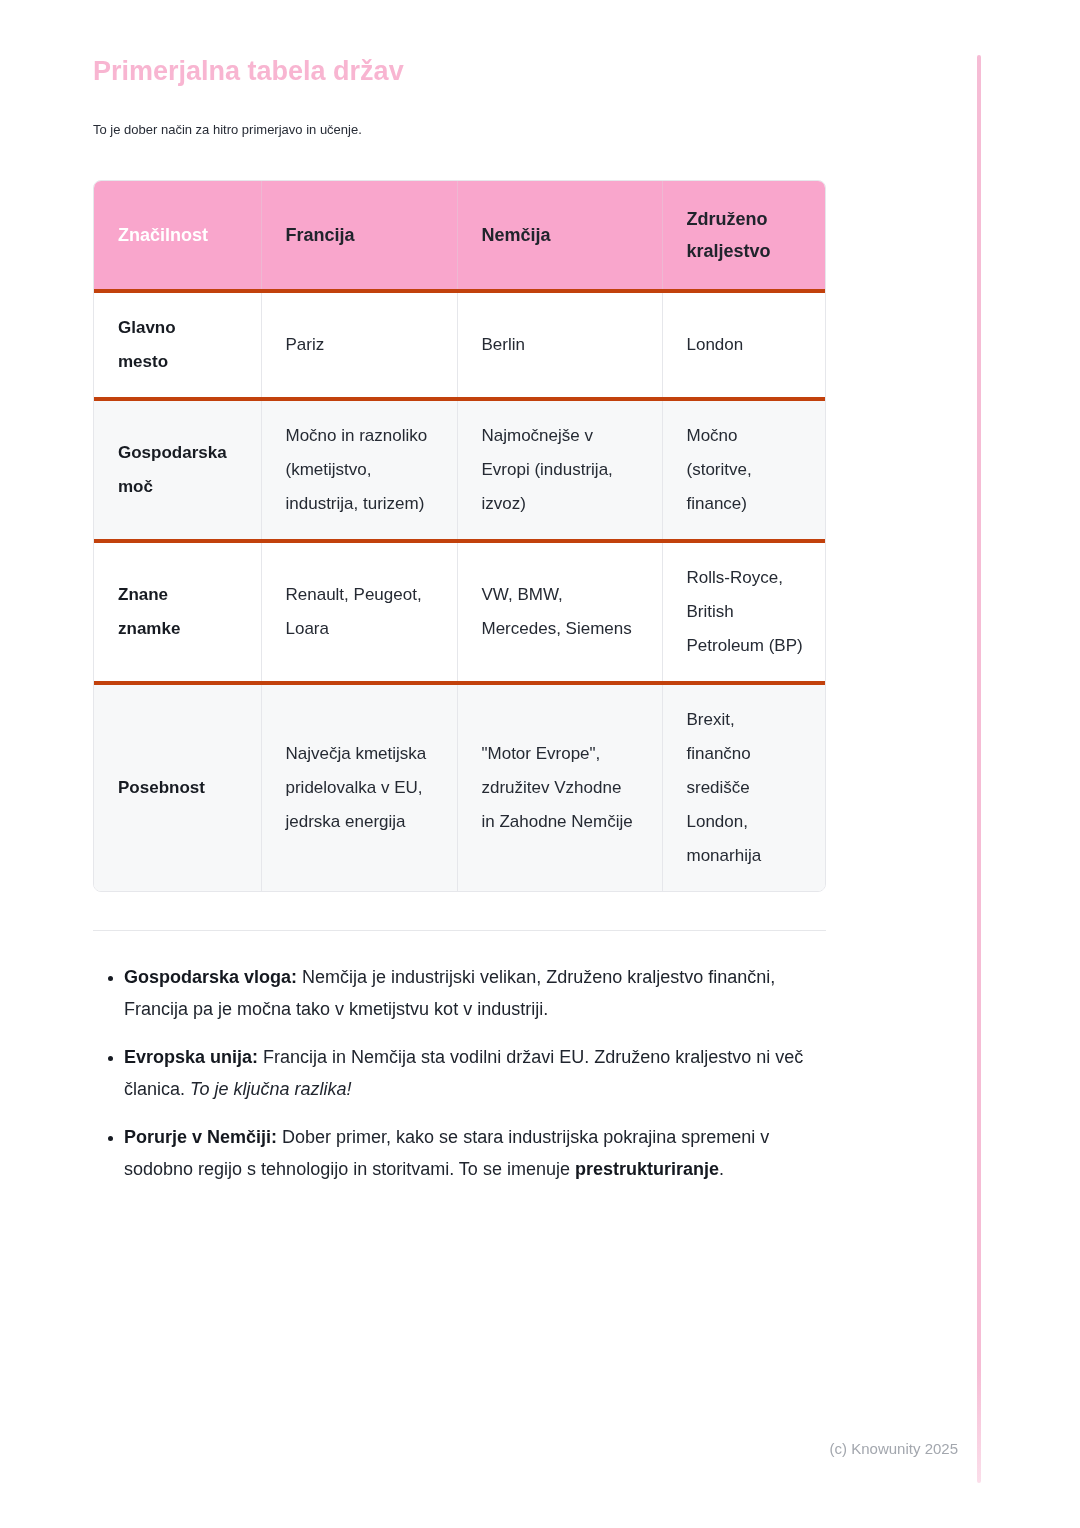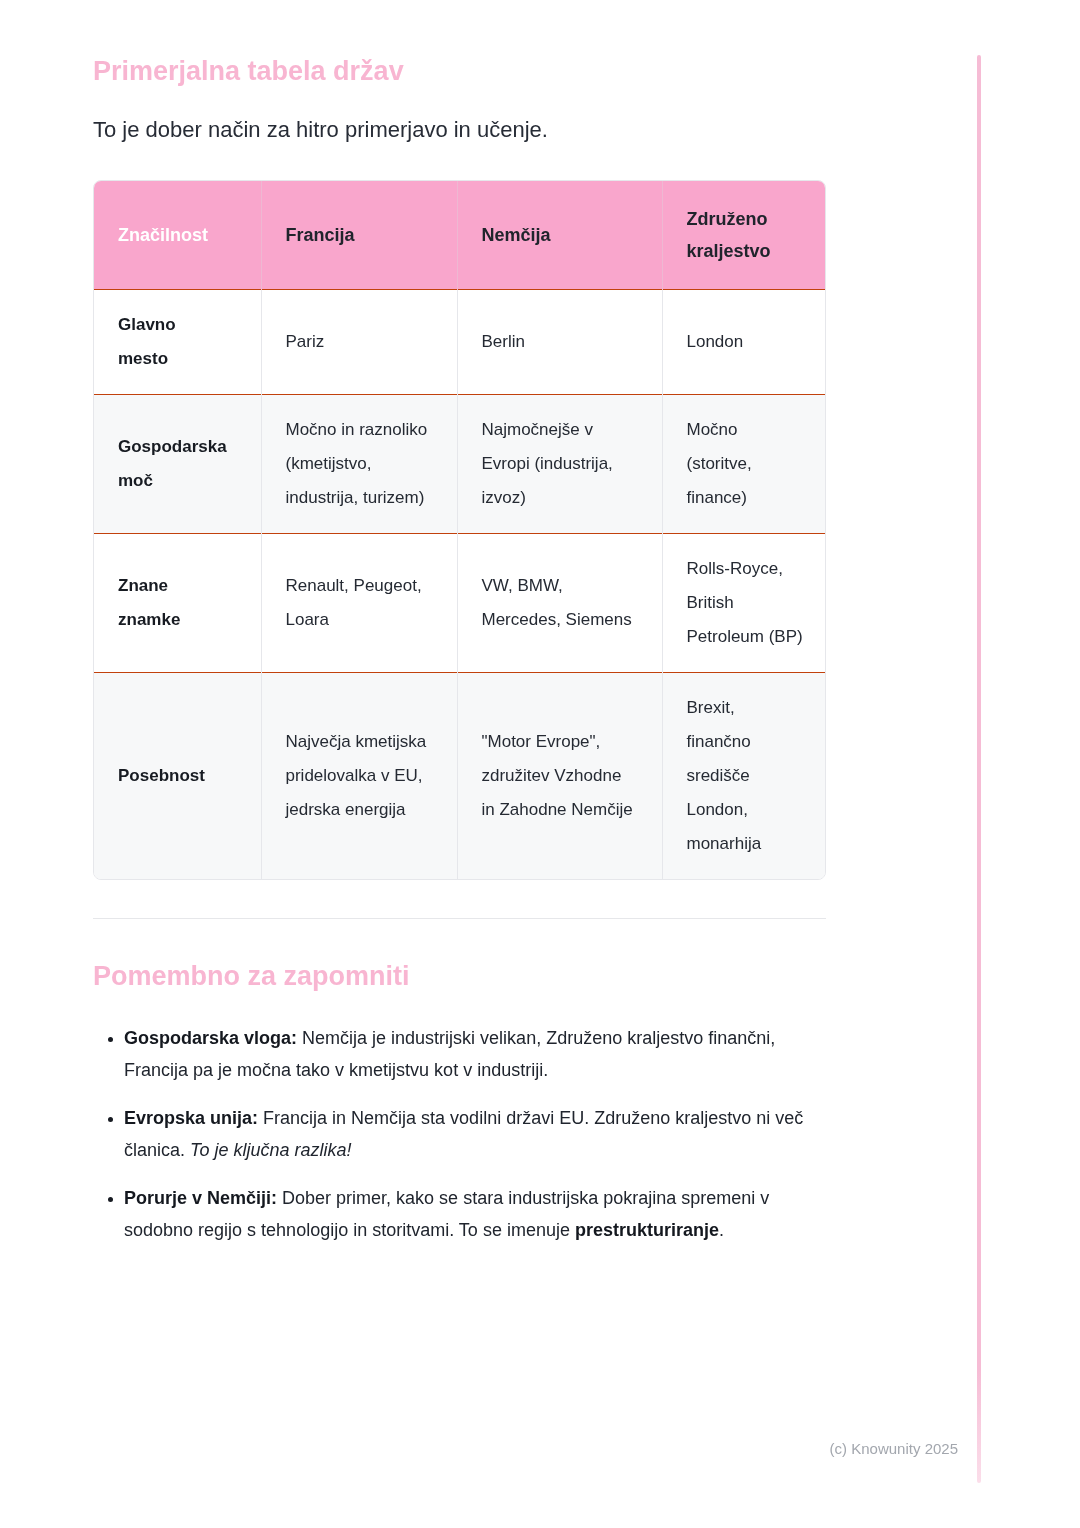--- a/index.html
+++ b/index.html
@@ -19,21 +19,21 @@
     padding: 55px 254px 0 93px;
   }
   .page-title {
     font-size: 27px;
     font-weight: 700;
     color: #f8b5d1;
     line-height: 32px;
   }
   .page-subtitle {
     margin-top: 31px;
-    font-size: 22px;
+    font-size: 13px;
     color: #272c36;
     line-height: 24px;
   }
   .table-wrap {
     margin-top: 38px;
     border: 1px solid #e6e7eb;
     border-radius: 8px;
     overflow: hidden;
     width: 733px;
   }
@@ -54,21 +54,21 @@
     font-size: 18px;
     font-weight: 700;
     color: #20242c;
     padding: 22px 24px;
     line-height: 32px;
     border-right: 1px solid #eeb8d2;
   }
   thead th:last-child { border-right: none; }
   thead th.first { color: #ffffff; margin-top: 14px; }
   tbody th, tbody td {
-    border-top: 1px solid #c2410c;
+    border-top: 4px solid #c2410c;
     border-right: 1px solid #e6e7eb;
     vertical-align: middle;
     text-align: left;
     padding: 18px 24px;
     line-height: 34px;
     color: #252a33;
     font-weight: 400;
   }
   tbody th, tbody td { border-left: none; }
   tbody tr th:last-child, tbody tr td:last-child { border-right: none; }
@@ -175,21 +175,20 @@
             <td>Največja kmetijska pridelovalka v EU, jedrska energija</td>
             <td>"Motor Evrope", združitev Vzhodne in Zahodne Nemčije</td>
             <td>Brexit, finančno središče London, monarhija</td>
           </tr>
         </tbody>
       </table>
     </div>
 
     <hr class="divider">
 
-    <h2 class="notes-title">Pomembno za zapomniti</h2>
 
     <ul class="notes-list">
       <li>
         <span class="note-lead">Gospodarska vloga:</span><span> Nemčija je industrijski velikan, Združeno kraljestvo finančni, Francija pa je močna tako v kmetijstvu kot v industriji.</span><span class="note-italic"></span><span class="note-strong"></span><span></span>
       </li>
       <li>
         <span class="note-lead">Evropska unija:</span><span> Francija in Nemčija sta vodilni državi EU. Združeno kraljestvo ni več članica. </span><span class="note-italic">To je ključna razlika!</span><span class="note-strong"></span><span></span>
       </li>
       <li>
         <span class="note-lead">Porurje v Nemčiji:</span><span> Dober primer, kako se stara industrijska pokrajina spremeni v sodobno regijo s tehnologijo in storitvami. To se imenuje </span><span class="note-italic"></span><span class="note-strong">prestrukturiranje</span><span>.</span>

